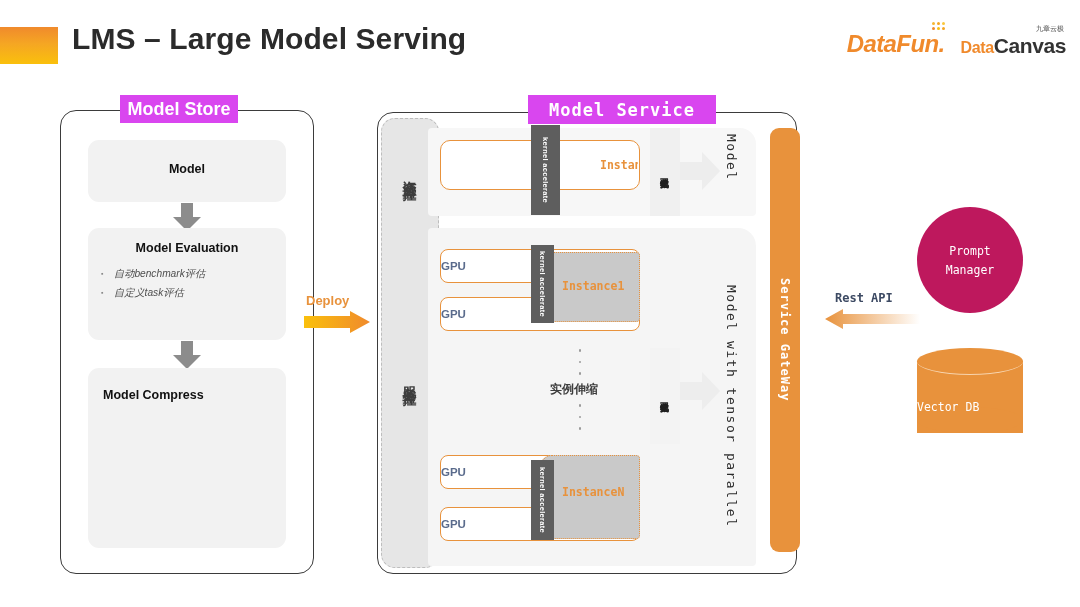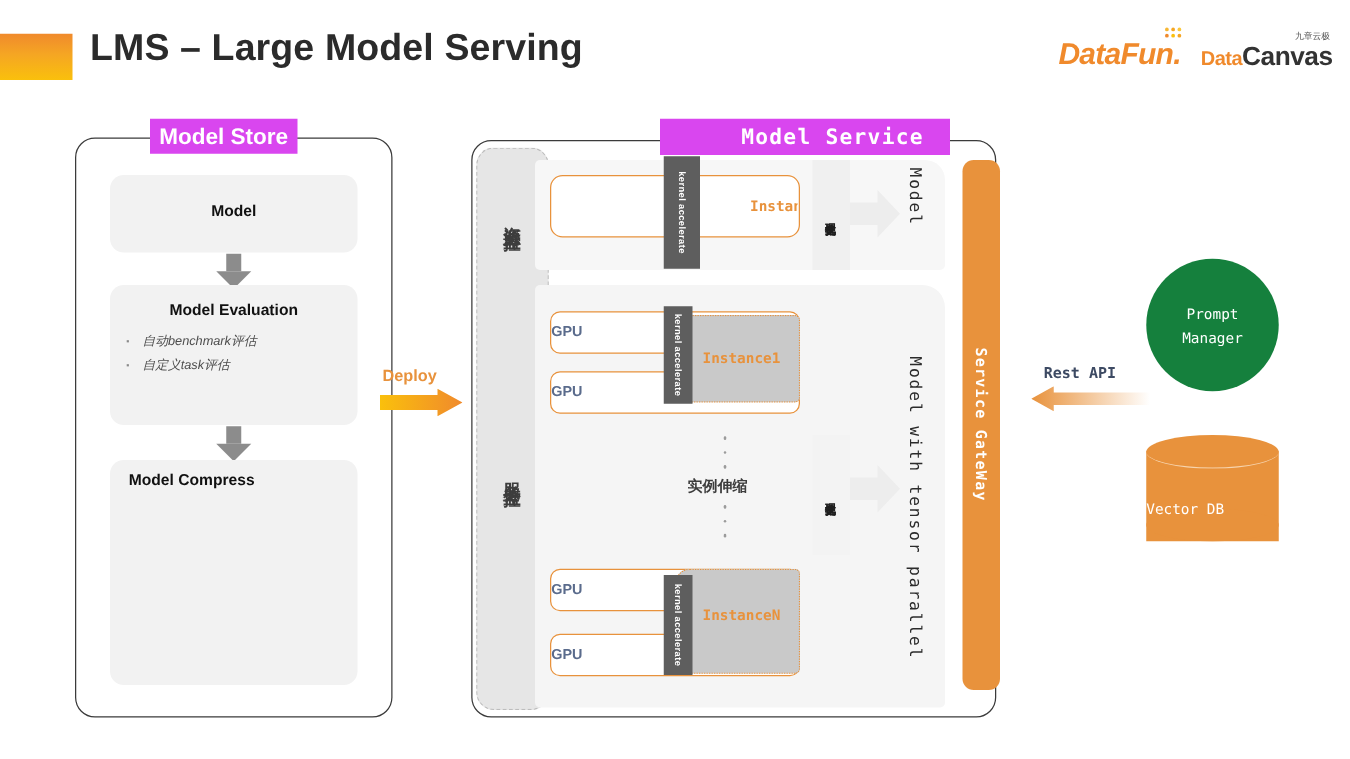--- a/index.html
+++ b/index.html
@@ -49,21 +49,21 @@
 
   .card{background:#F2F2F2;border-radius:11px;position:absolute;}
   #card-model{left:88px;top:140px;width:198px;height:62px;}
   #card-eval{left:88px;top:228px;width:198px;height:112px;}
   #card-compress{left:88px;top:368px;width:198px;height:180px;}
 
   .card-title{font-size:12.5px;font-weight:bold;color:#111;}
   .card-title.center{text-align:center;}
   #t-model{position:absolute;left:0;right:0;top:22px;}
   #t-eval{position:absolute;left:0;right:0;top:13px;}
-  #t-compress{position:absolute;left:15px;top:9px;}
+  #t-compress{position:absolute;left:15px;top:20px;}
 
   .bullets{position:absolute;left:12px;top:36px;right:8px;
     list-style:none;margin:0;padding:0;font-style:italic;}
   .bullets li{font-size:10.2px;color:#4e4e4e;line-height:19px;
     padding-left:14px;position:relative;white-space:nowrap;}
   .bullets li:before{content:"\25AA";position:absolute;left:1px;top:0;
     font-size:7px;color:#8a8a8a;line-height:19px;}
 
   .v-arrow{position:absolute;width:28px;}
   .v-arrow .shaft{width:12px;height:14px;background:#8C8C8C;margin:0 auto;}
@@ -74,21 +74,21 @@
   #arrow-2{left:173px;top:341px;}
 
   
   #deploy-label{left:306px;top:293px;font-size:13px;font-weight:bold;color:#E8923C;}
   #deploy-arrow{left:304px;top:311px;width:66px;height:22px;}
 
   
   #model-service-panel{left:377px;top:112px;width:418px;height:460px;}
   #model-service-tab{left:528px;top:95px;width:188px;height:29px;
     font-family:"DejaVu Sans Mono","Liberation Mono",monospace;
-    font-size:17px;letter-spacing:1px;padding-left:44px;}
+    font-size:17px;letter-spacing:1px;}
 
   
   #monitor-col{left:381px;top:118px;width:56px;height:448px;
     background:#E6E6E6;border:1.2px dashed #bdbdbd;border-radius:14px;}
   .v-cn{writing-mode:vertical-rl;text-orientation:upright;
     font-size:14px;font-weight:bold;color:#3d3d3d;letter-spacing:2px;}
   #lbl-resource-monitor{left:401px;top:170px;}
   #lbl-service-monitor{left:401px;top:375px;}
 
   
@@ -139,21 +139,21 @@
   
   #service-gateway{left:770px;top:128px;width:30px;height:424px;
     background:#E8923C;border-radius:9px;display:flex;
     align-items:center;justify-content:center;}
   #service-gateway span{writing-mode:vertical-rl;color:#fff;
     font-family:"DejaVu Sans Mono","Liberation Mono",monospace;
     font-size:12px;font-weight:bold;letter-spacing:1px;}
 
   
   #prompt-manager{left:917px;top:207px;width:106px;height:106px;border-radius:50%;
-    background:#15803d;display:flex;flex-direction:column;
+    background:#be185d;display:flex;flex-direction:column;
     align-items:center;justify-content:center;gap:5px;}
   #prompt-manager div{color:#fff;font-size:11.5px;
     font-family:"DejaVu Sans Mono","Liberation Mono",monospace;}
 
   #vector-db{left:917px;top:348px;width:106px;height:98px;}
   #vector-db .body{position:absolute;left:0;top:13px;width:106px;height:72px;
     background:#E8923C;}
   #vector-db .top{position:absolute;left:0;top:0;width:106px;height:26px;
     background:#E8923C;border-radius:50%;border-bottom:1.5px solid #f7d4ae;}
   #vector-db .bot{position:absolute;left:0;top:59px;width:106px;height:26px;

